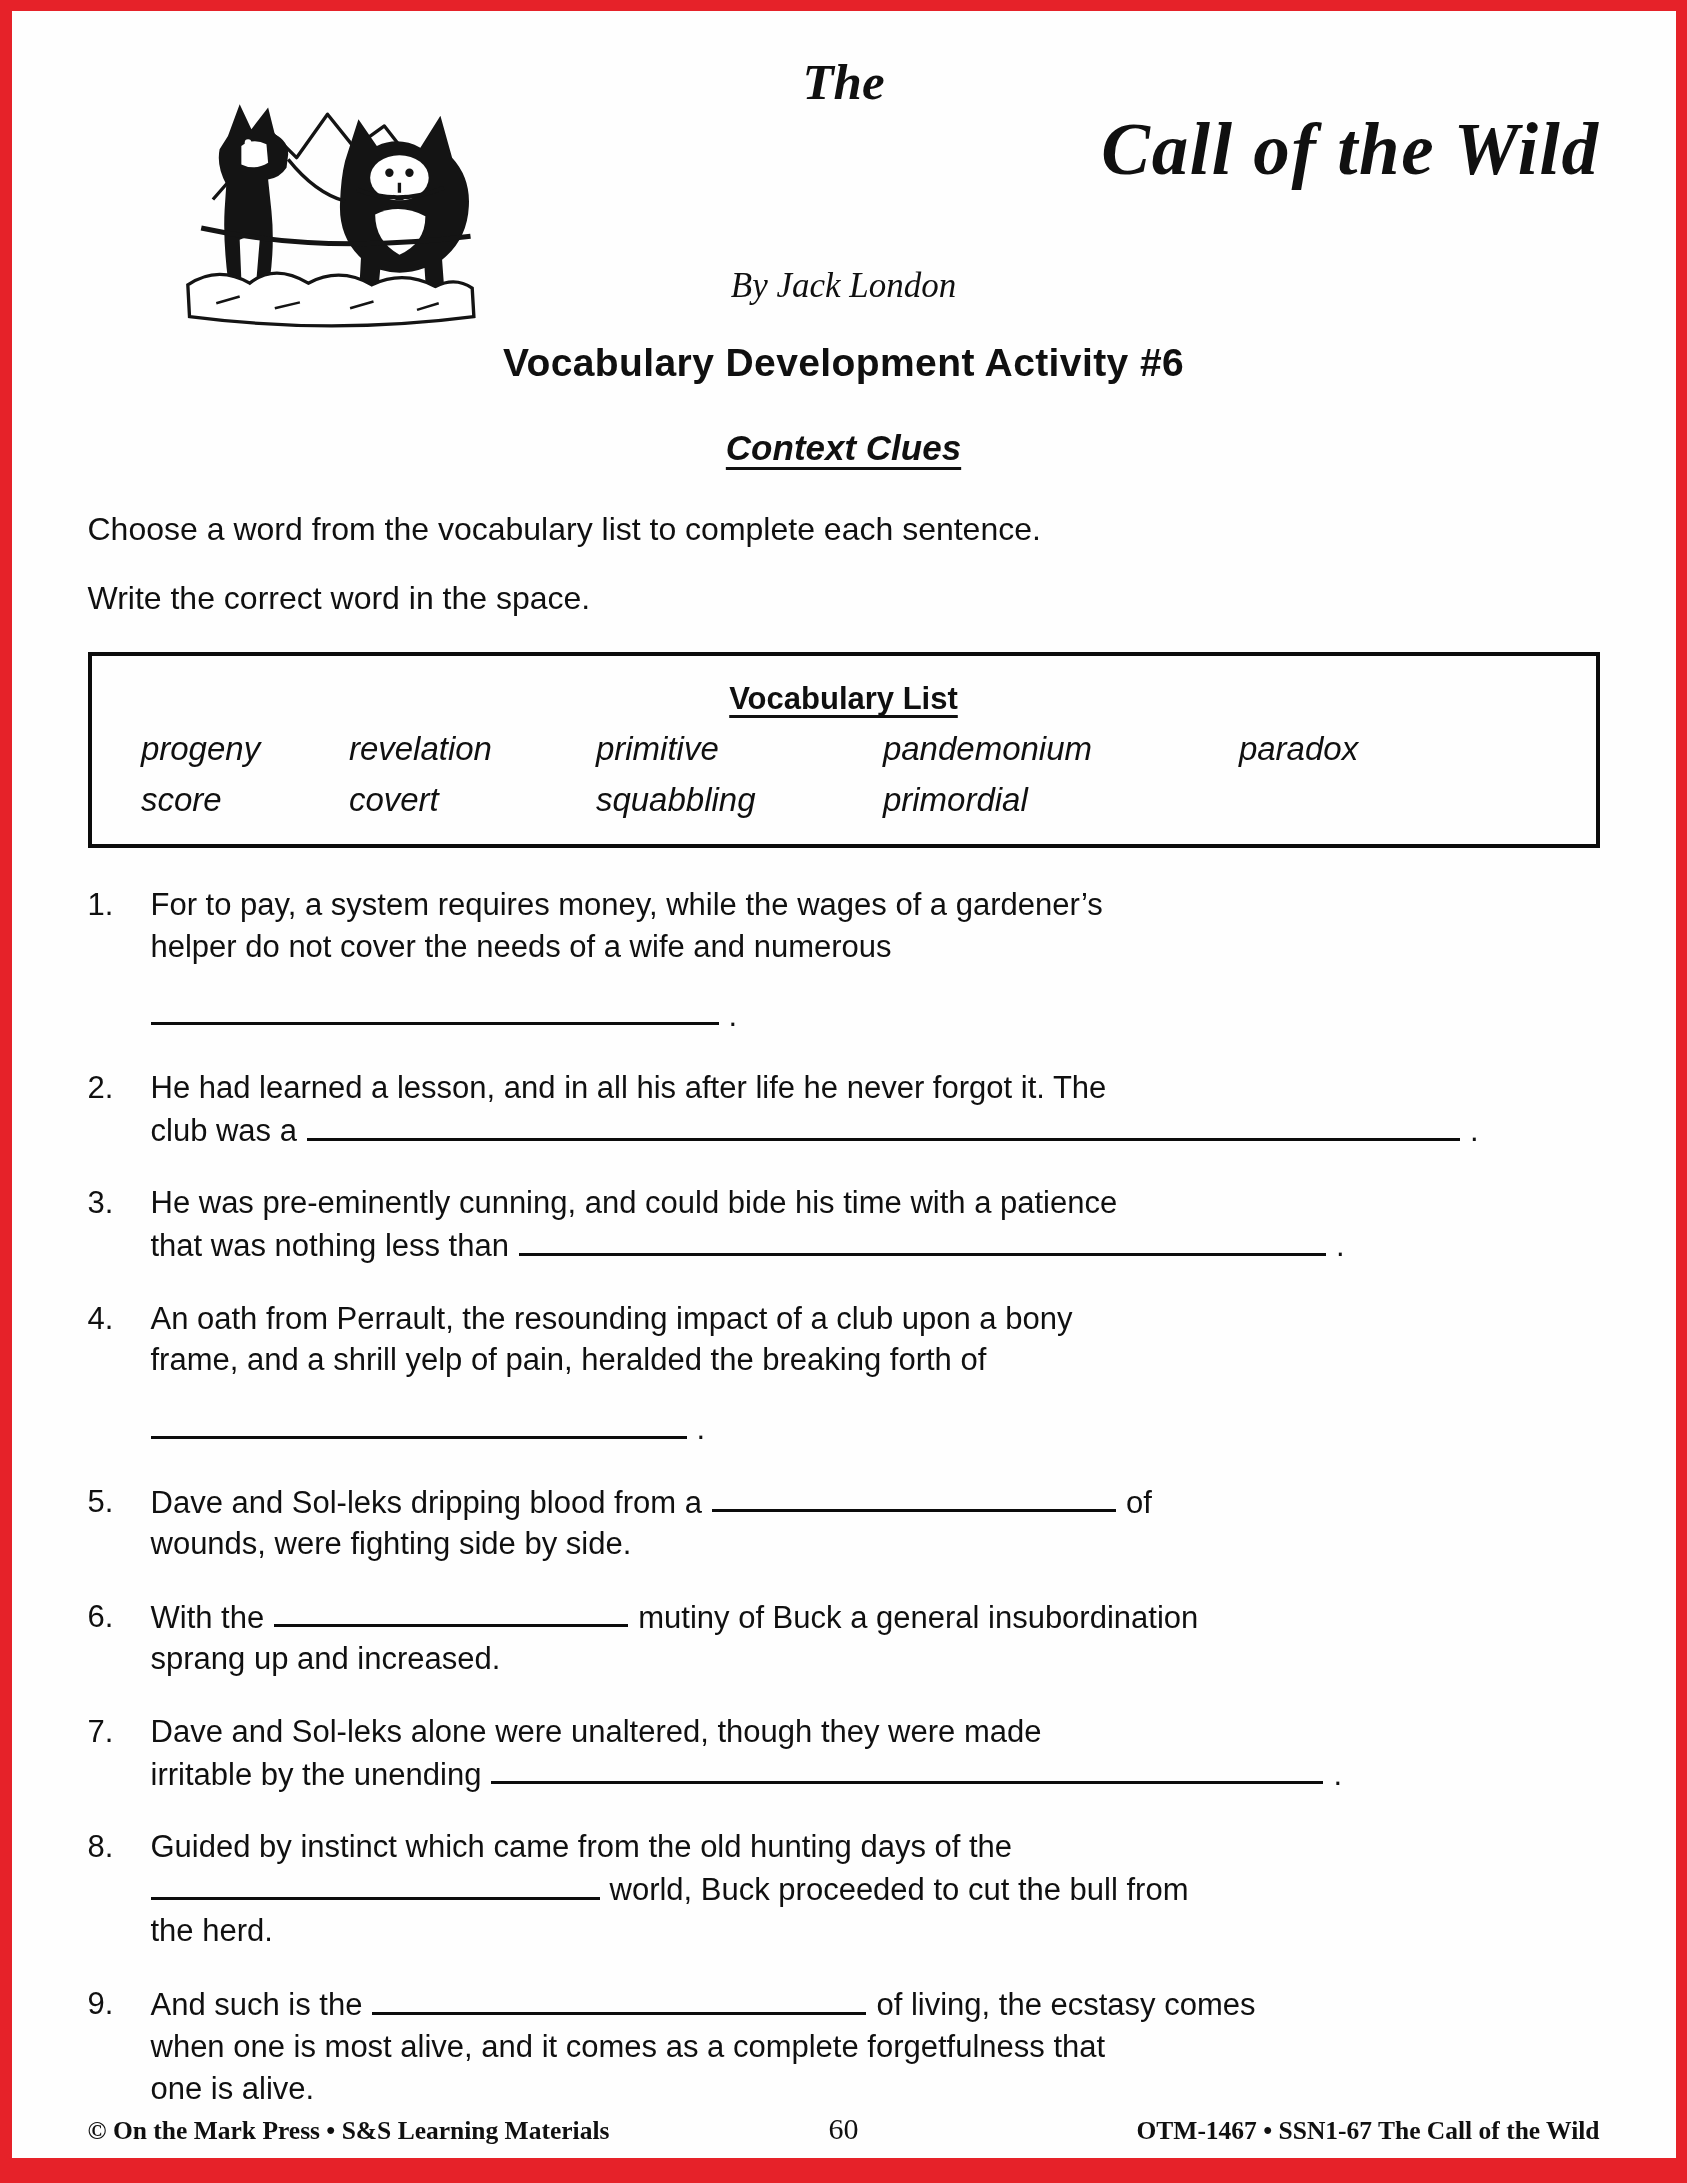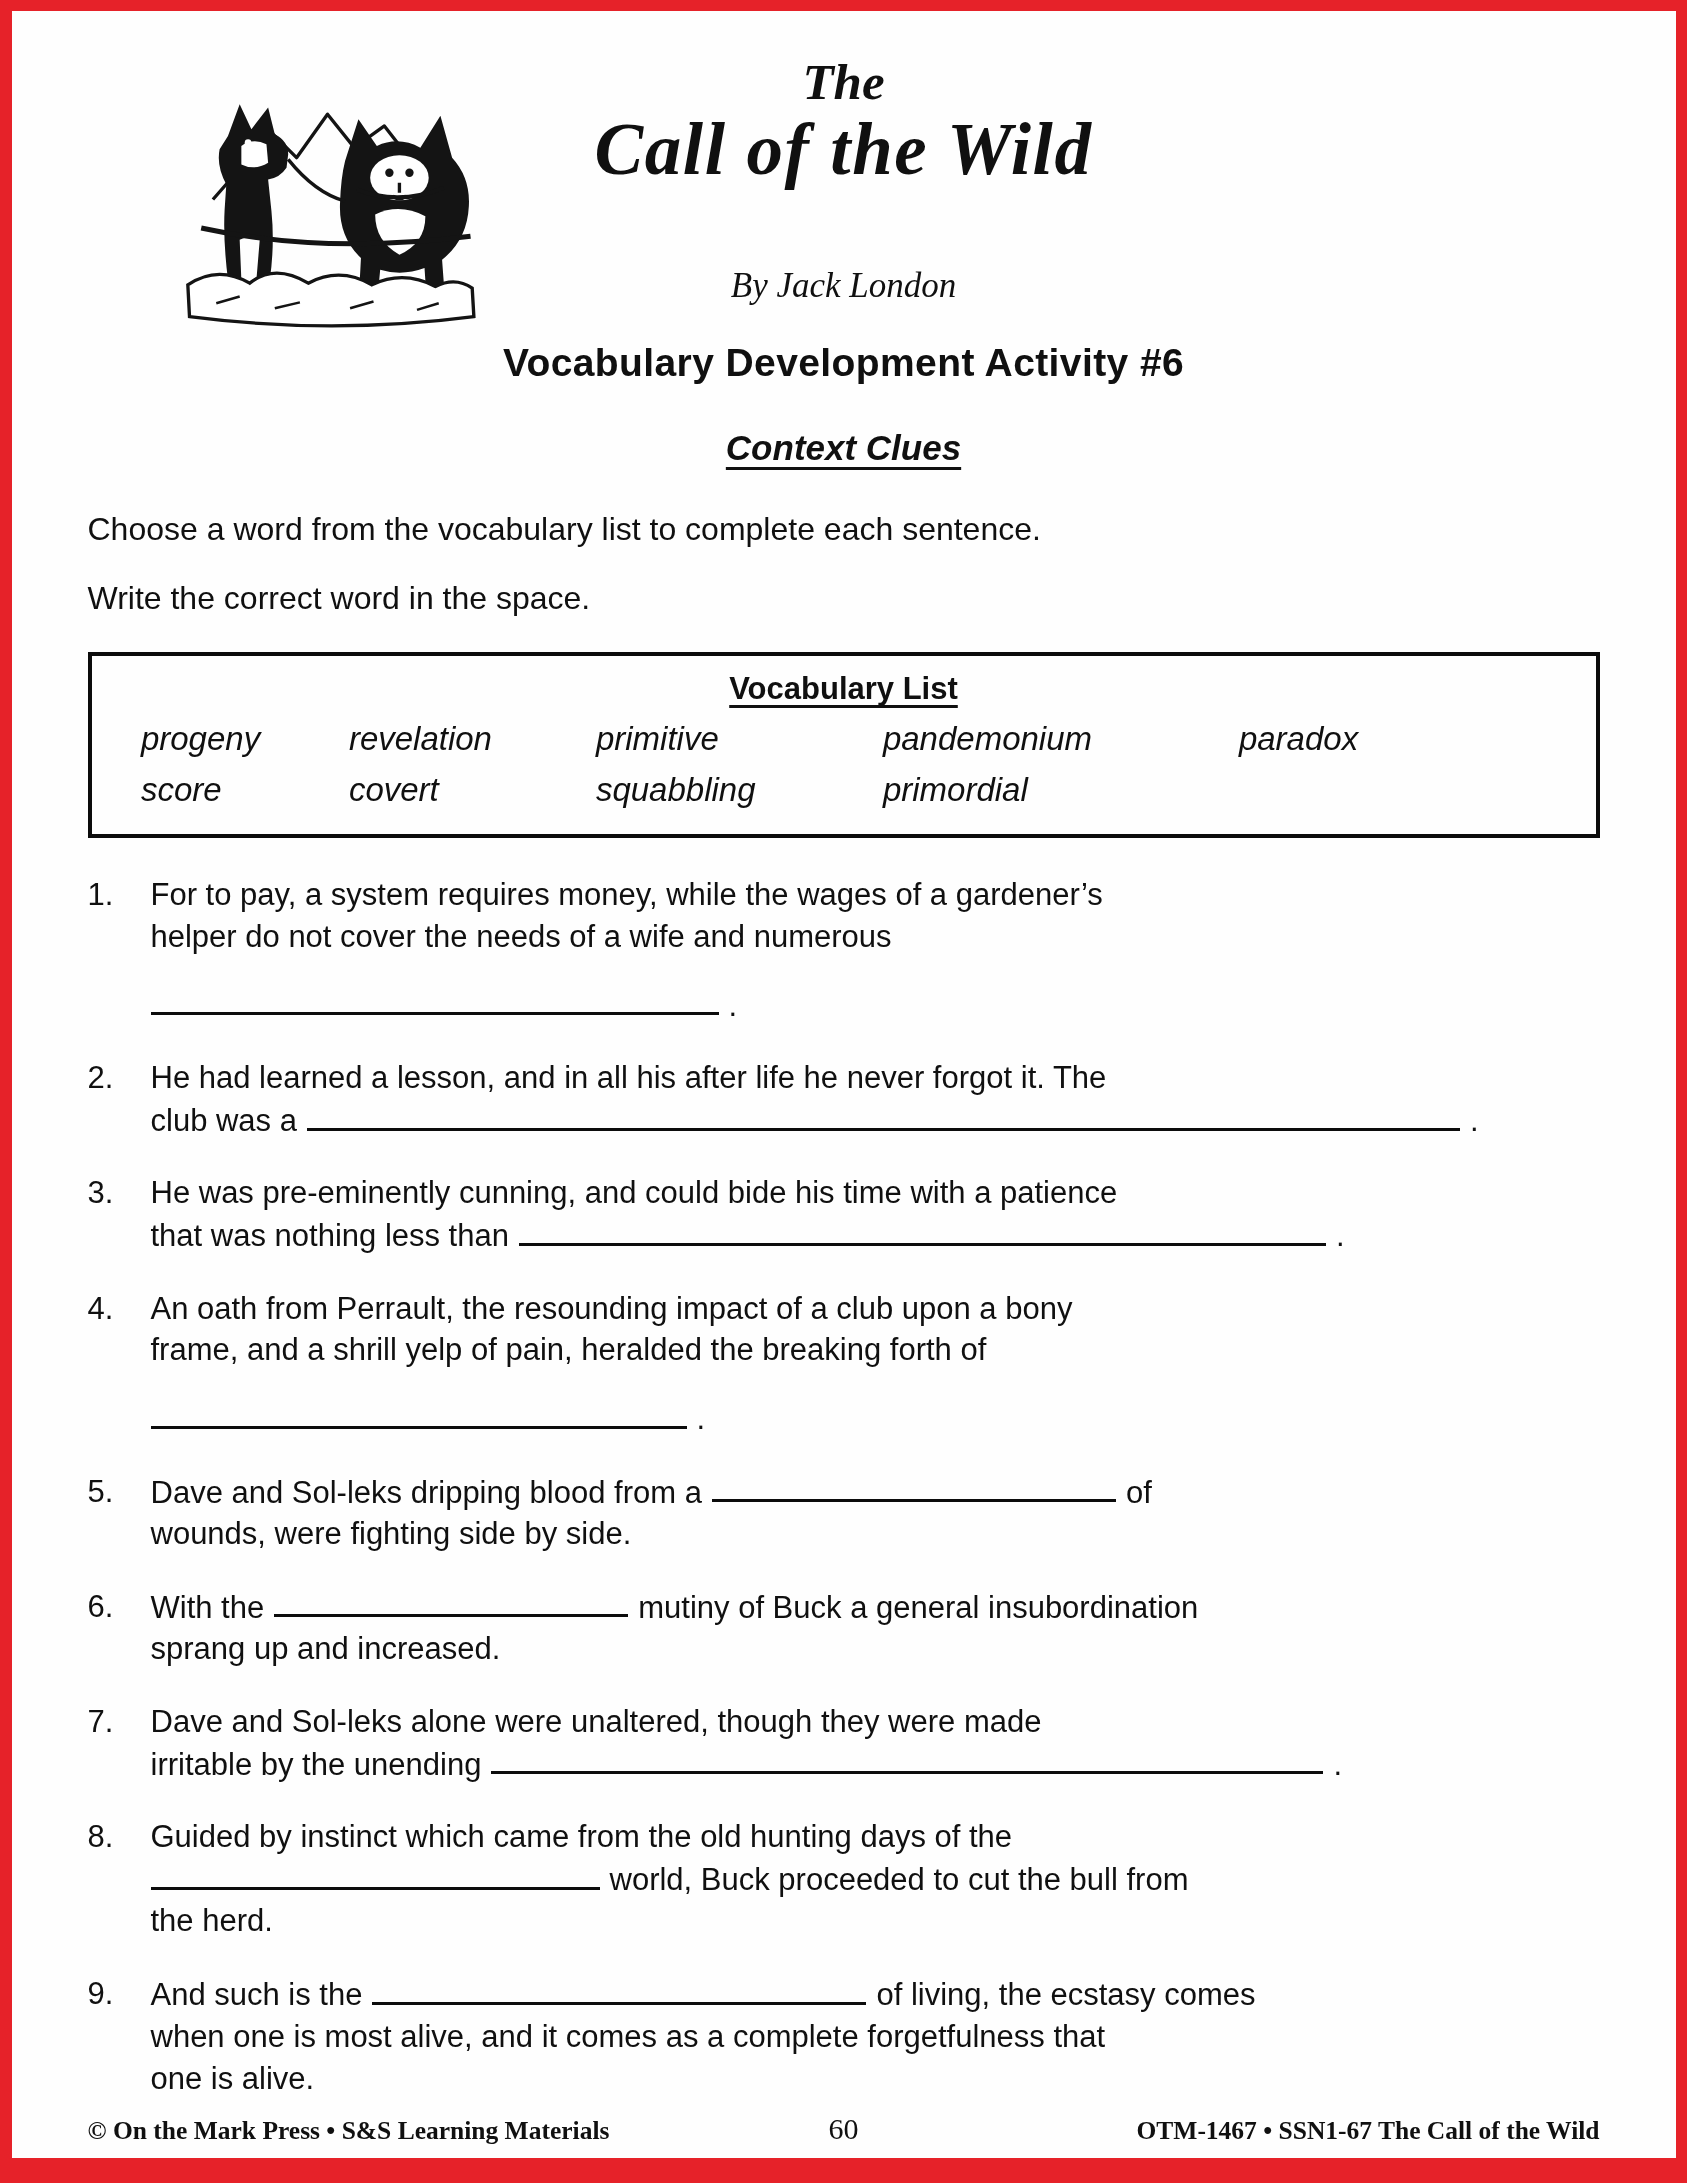--- a/index.html
+++ b/index.html
@@ -18,21 +18,21 @@
   .content{padding:0 76px;}
 
   
   .header{position:relative;padding-top:46px;}
   .illustration{position:absolute;left:58px;top:48px;width:363px;height:276px;}
   .title-top{
     text-align:center;font-family:Liberation Serif, serif;
     font-style:italic;font-weight:700;font-size:51px;line-height:1;
   }
   .title-main{
-    text-align:center;font-family:"Liberation Serif",serif;
+    text-align:right;font-family:"Liberation Serif",serif;
     font-style:italic;font-weight:700;font-size:73px;line-height:1.02;
     margin-top:5px;letter-spacing:1.6px;
   }
   .byline{
     text-align:center;font-family:"Liberation Serif",serif;
     font-style:italic;font-size:35px;margin-top:79px;
   }
   .activity-title{
     text-align:center;font-size:39px;font-weight:700;margin-top:35px;
     text-decoration-thickness:3.3px;text-underline-offset:7.4px;
@@ -41,21 +41,21 @@
   .subtitle{
     text-align:center;font-size:35px;font-weight:700;font-style:italic;margin-top:43px;
     text-decoration:underline;text-decoration-thickness:2.5px;text-underline-offset:6.6px;
   }
 
   
   .instr{font-size:32px;margin-top:43px;}
   .instr + .instr{margin-top:30px;}
 
   
-  .vocab-box{border:4.1px solid #0c0c0c;margin-top:35px;padding:15px 28px 25px;}
+  .vocab-box{border:4.1px solid #0c0c0c;margin-top:35px;padding:25px 28px 25px;}
   .vocab-title{
     text-align:center;font-size:31px;font-weight:700;
     text-decoration:underline;text-decoration-thickness:2.5px;text-underline-offset:5.8px;
   }
   .vocab-grid{
     display:grid;
     grid-template-columns:208px 247px 287px 356px auto;
     padding-left:21.4px;margin-top:13px;row-gap:13px;
     font-style:italic;font-size:33px;
   }

